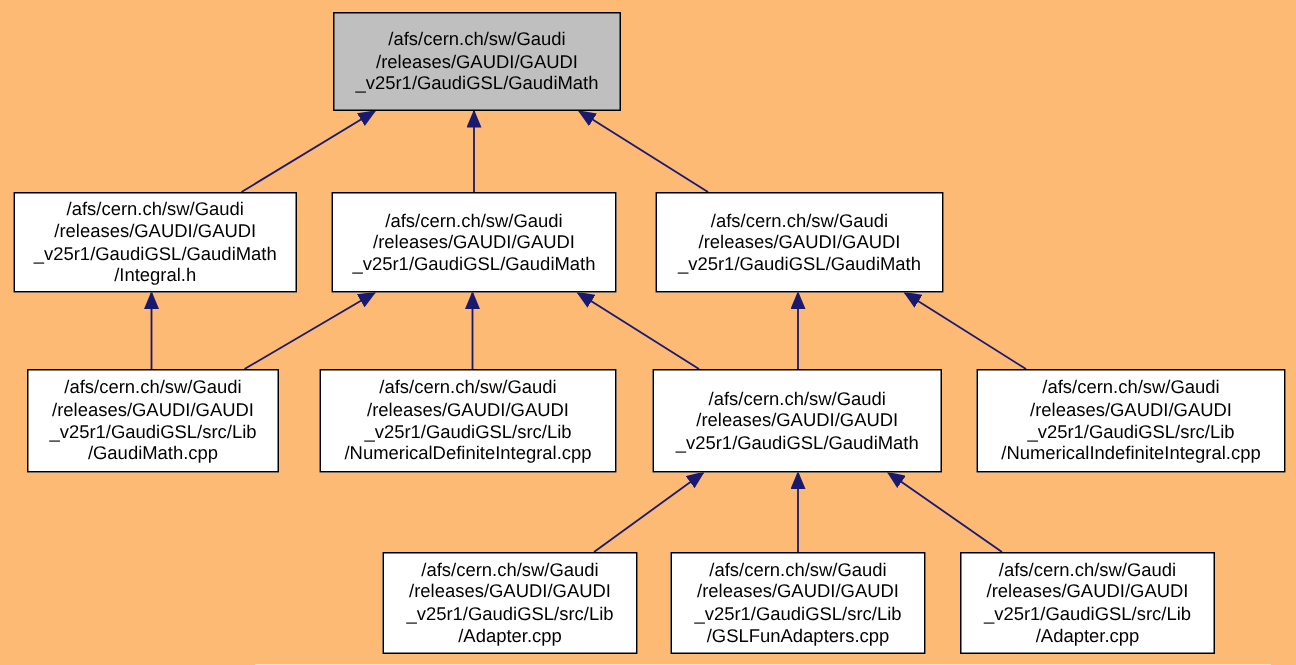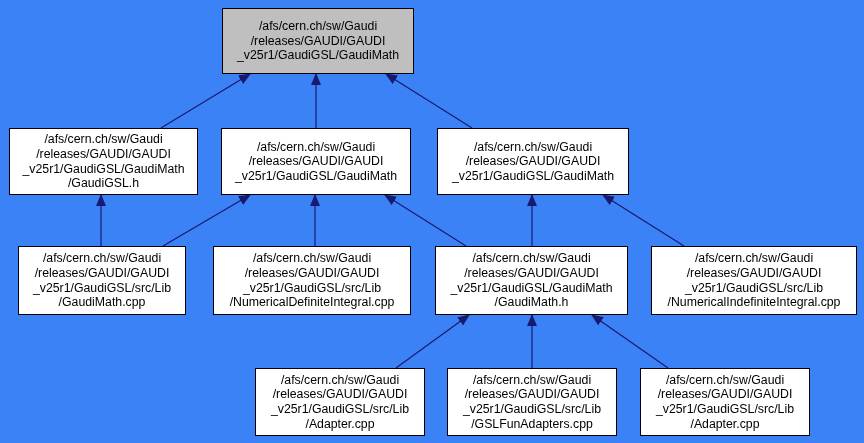--- a/index.html
+++ b/index.html
@@ -4,21 +4,21 @@
 <style>
   html, body {
     margin: 0;
     padding: 0;
     background: #ffffff;
   }
   .stage {
     position: relative;
     width: 864px;
     height: 443px;
-    background: #3b82f6;
+    background: #fdba74;
     overflow: hidden;
     font-family: "Liberation Sans", sans-serif;
   }
   .edge-layer {
     position: absolute;
     left: 0;
     top: 0;
     width: 864px;
     height: 443px;
   }
@@ -72,21 +72,21 @@
   <div id="node-layer">
       <div class="graph-node highlight" style="left: 222px; top: 8px; width: 192px; height: 66px; border-color: rgb(0, 0, 0); background: rgb(191, 191, 191);">
         <span class="node-line">/afs/cern.ch/sw/Gaudi</span>
         <span class="node-line">/releases/GAUDI/GAUDI</span>
         <span class="node-line">_v25r1/GaudiGSL/GaudiMath</span>
       </div>
       <div class="graph-node" style="left: 9px; top: 128px; width: 189px; height: 67px; border-color: rgb(0, 0, 0); background: rgb(255, 255, 255);">
         <span class="node-line">/afs/cern.ch/sw/Gaudi</span>
         <span class="node-line">/releases/GAUDI/GAUDI</span>
         <span class="node-line">_v25r1/GaudiGSL/GaudiMath</span>
-        <span class="node-line">/GaudiGSL.h</span>
+        <span class="node-line">/Integral.h</span>
       </div>
       <div class="graph-node" style="left: 221px; top: 128px; width: 190px; height: 67px; border-color: rgb(0, 0, 0); background: rgb(255, 255, 255);">
         <span class="node-line">/afs/cern.ch/sw/Gaudi</span>
         <span class="node-line">/releases/GAUDI/GAUDI</span>
         <span class="node-line">_v25r1/GaudiGSL/GaudiMath</span>
       </div>
       <div class="graph-node" style="left: 437px; top: 128px; width: 192px; height: 67px; border-color: rgb(0, 0, 0); background: rgb(255, 255, 255);">
         <span class="node-line">/afs/cern.ch/sw/Gaudi</span>
         <span class="node-line">/releases/GAUDI/GAUDI</span>
         <span class="node-line">_v25r1/GaudiGSL/GaudiMath</span>
@@ -100,21 +100,20 @@
       <div class="graph-node" style="left: 213px; top: 246px; width: 198px; height: 69px; border-color: rgb(0, 0, 0); background: rgb(255, 255, 255);">
         <span class="node-line">/afs/cern.ch/sw/Gaudi</span>
         <span class="node-line">/releases/GAUDI/GAUDI</span>
         <span class="node-line">_v25r1/GaudiGSL/src/Lib</span>
         <span class="node-line">/NumericalDefiniteIntegral.cpp</span>
       </div>
       <div class="graph-node" style="left: 435px; top: 246px; width: 193px; height: 69px; border-color: rgb(0, 0, 0); background: rgb(255, 255, 255);">
         <span class="node-line">/afs/cern.ch/sw/Gaudi</span>
         <span class="node-line">/releases/GAUDI/GAUDI</span>
         <span class="node-line">_v25r1/GaudiGSL/GaudiMath</span>
-        <span class="node-line">/GaudiMath.h</span>
       </div>
       <div class="graph-node" style="left: 651px; top: 246px; width: 206px; height: 69px; border-color: rgb(0, 0, 0); background: rgb(255, 255, 255);">
         <span class="node-line">/afs/cern.ch/sw/Gaudi</span>
         <span class="node-line">/releases/GAUDI/GAUDI</span>
         <span class="node-line">_v25r1/GaudiGSL/src/Lib</span>
         <span class="node-line">/NumericalIndefiniteIntegral.cpp</span>
       </div>
       <div class="graph-node" style="left: 255px; top: 368px; width: 170px; height: 68px; border-color: rgb(0, 0, 0); background: rgb(255, 255, 255);">
         <span class="node-line">/afs/cern.ch/sw/Gaudi</span>
         <span class="node-line">/releases/GAUDI/GAUDI</span>

